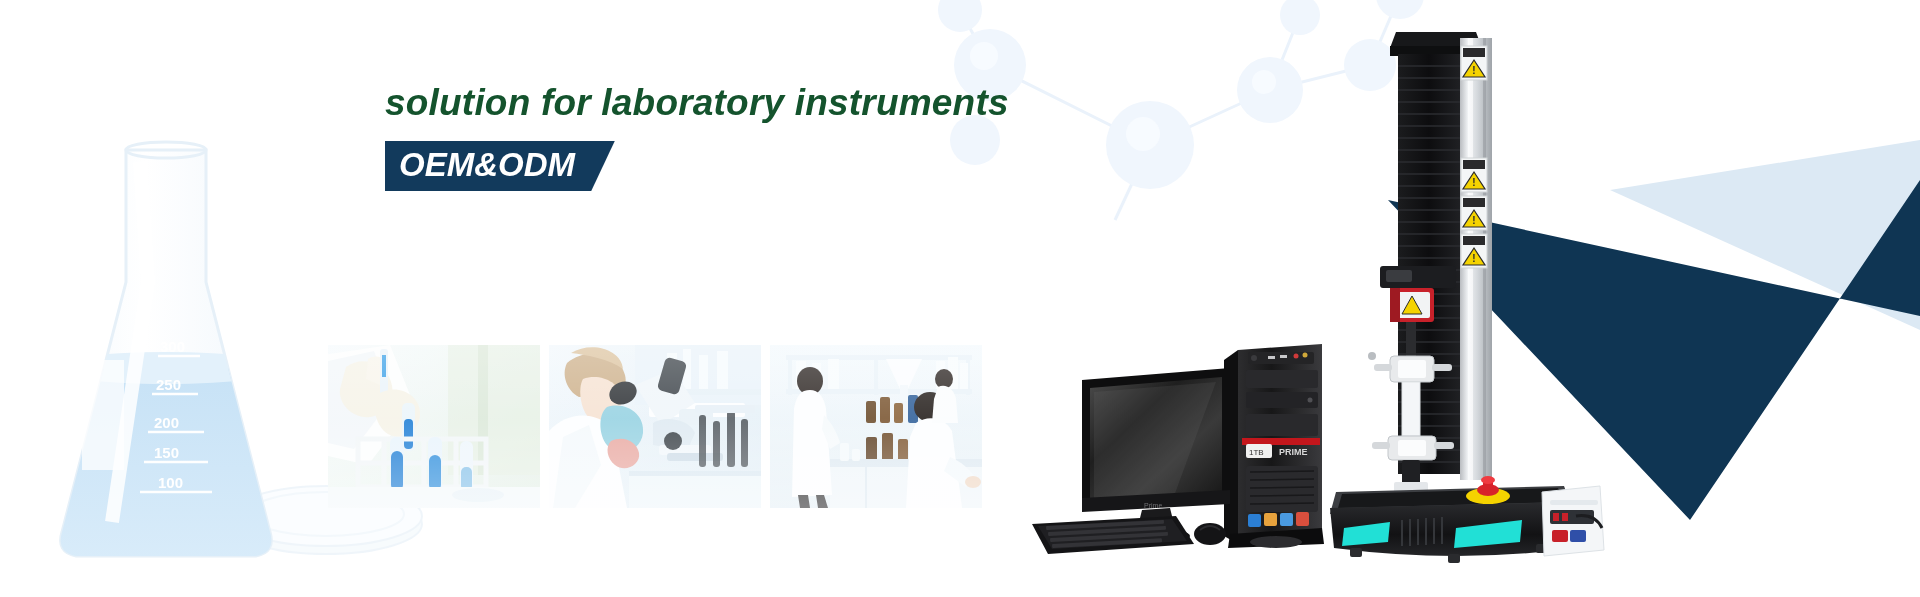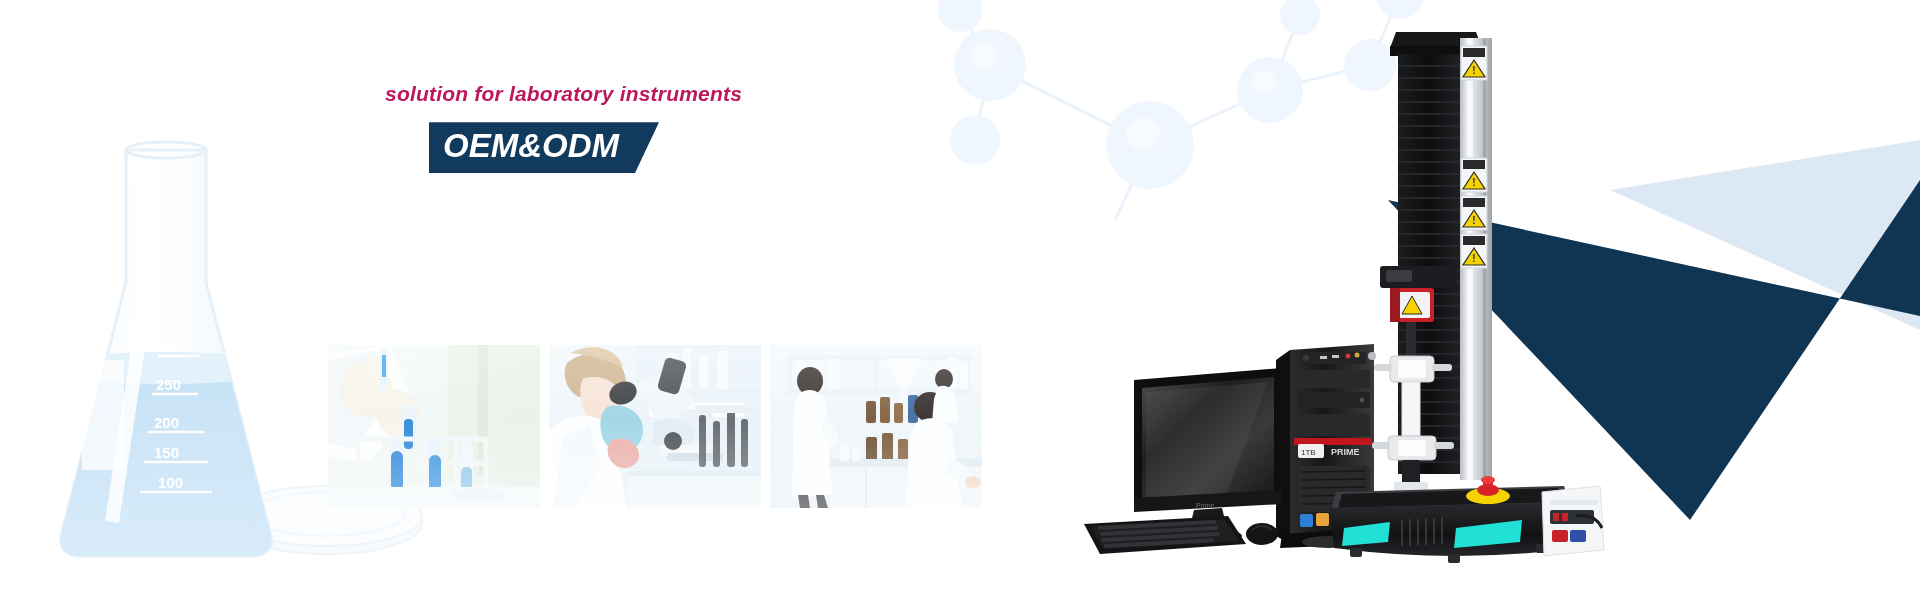--- a/index.html
+++ b/index.html
@@ -61,24 +61,24 @@
     font-size: 31px;
     font-weight: bold;
     font-style: italic;
     color: #123a5c;
     letter-spacing: 0.2px;
     line-height: 1.15;
     white-space: nowrap;
   }
   .headline .line2 {
     margin-top: 20px;
-    font-size: 21px;
+    font-size: 37px;
     font-weight: bold;
     font-style: italic;
-    color: #be185d;
+    color: #14532d;
     letter-spacing: 0.2px;
     line-height: 1.15;
     white-space: nowrap;
   }
   .badge-wrap {
     margin-top: 16px;
     position: relative;
     display: inline-block;
   }
   .badge {
@@ -87,21 +87,20 @@
     background: #123a5c;
     color: #ffffff;
     font-size: 33px;
     font-weight: bold;
     font-style: italic;
     padding: 5px 40px 7px 14px;
     line-height: 1.18;
     white-space: nowrap;
     -webkit-clip-path: polygon(0 0, 100% 0, calc(100% - 24px) 100%, 0 100%);
     clip-path: polygon(0 0, 100% 0, calc(100% - 24px) 100%, 0 100%);
-    margin-left: 44px;
   }
 
   
   .photo-strip {
     position: absolute;
     left: 328px;
     top: 345px;
     display: flex;
     gap: 9px;
   }
@@ -118,21 +117,21 @@
     position: absolute;
     inset: 0;
     background: linear-gradient(180deg, rgba(255,255,255,.30), rgba(255,255,255,.12) 45%, rgba(255,255,255,.42));
     pointer-events: none;
   }
   .photo svg { display: block; width: 100%; height: 100%; }
 
   
   .computer-art {
     position: absolute;
-    left: 1076px;
+    left: 1024px;
     top: 338px;
     width: 330px;
     height: 230px;
     pointer-events: none;
   }
 
   
   .machine-art {
     position: absolute;
     left: 1328px;

